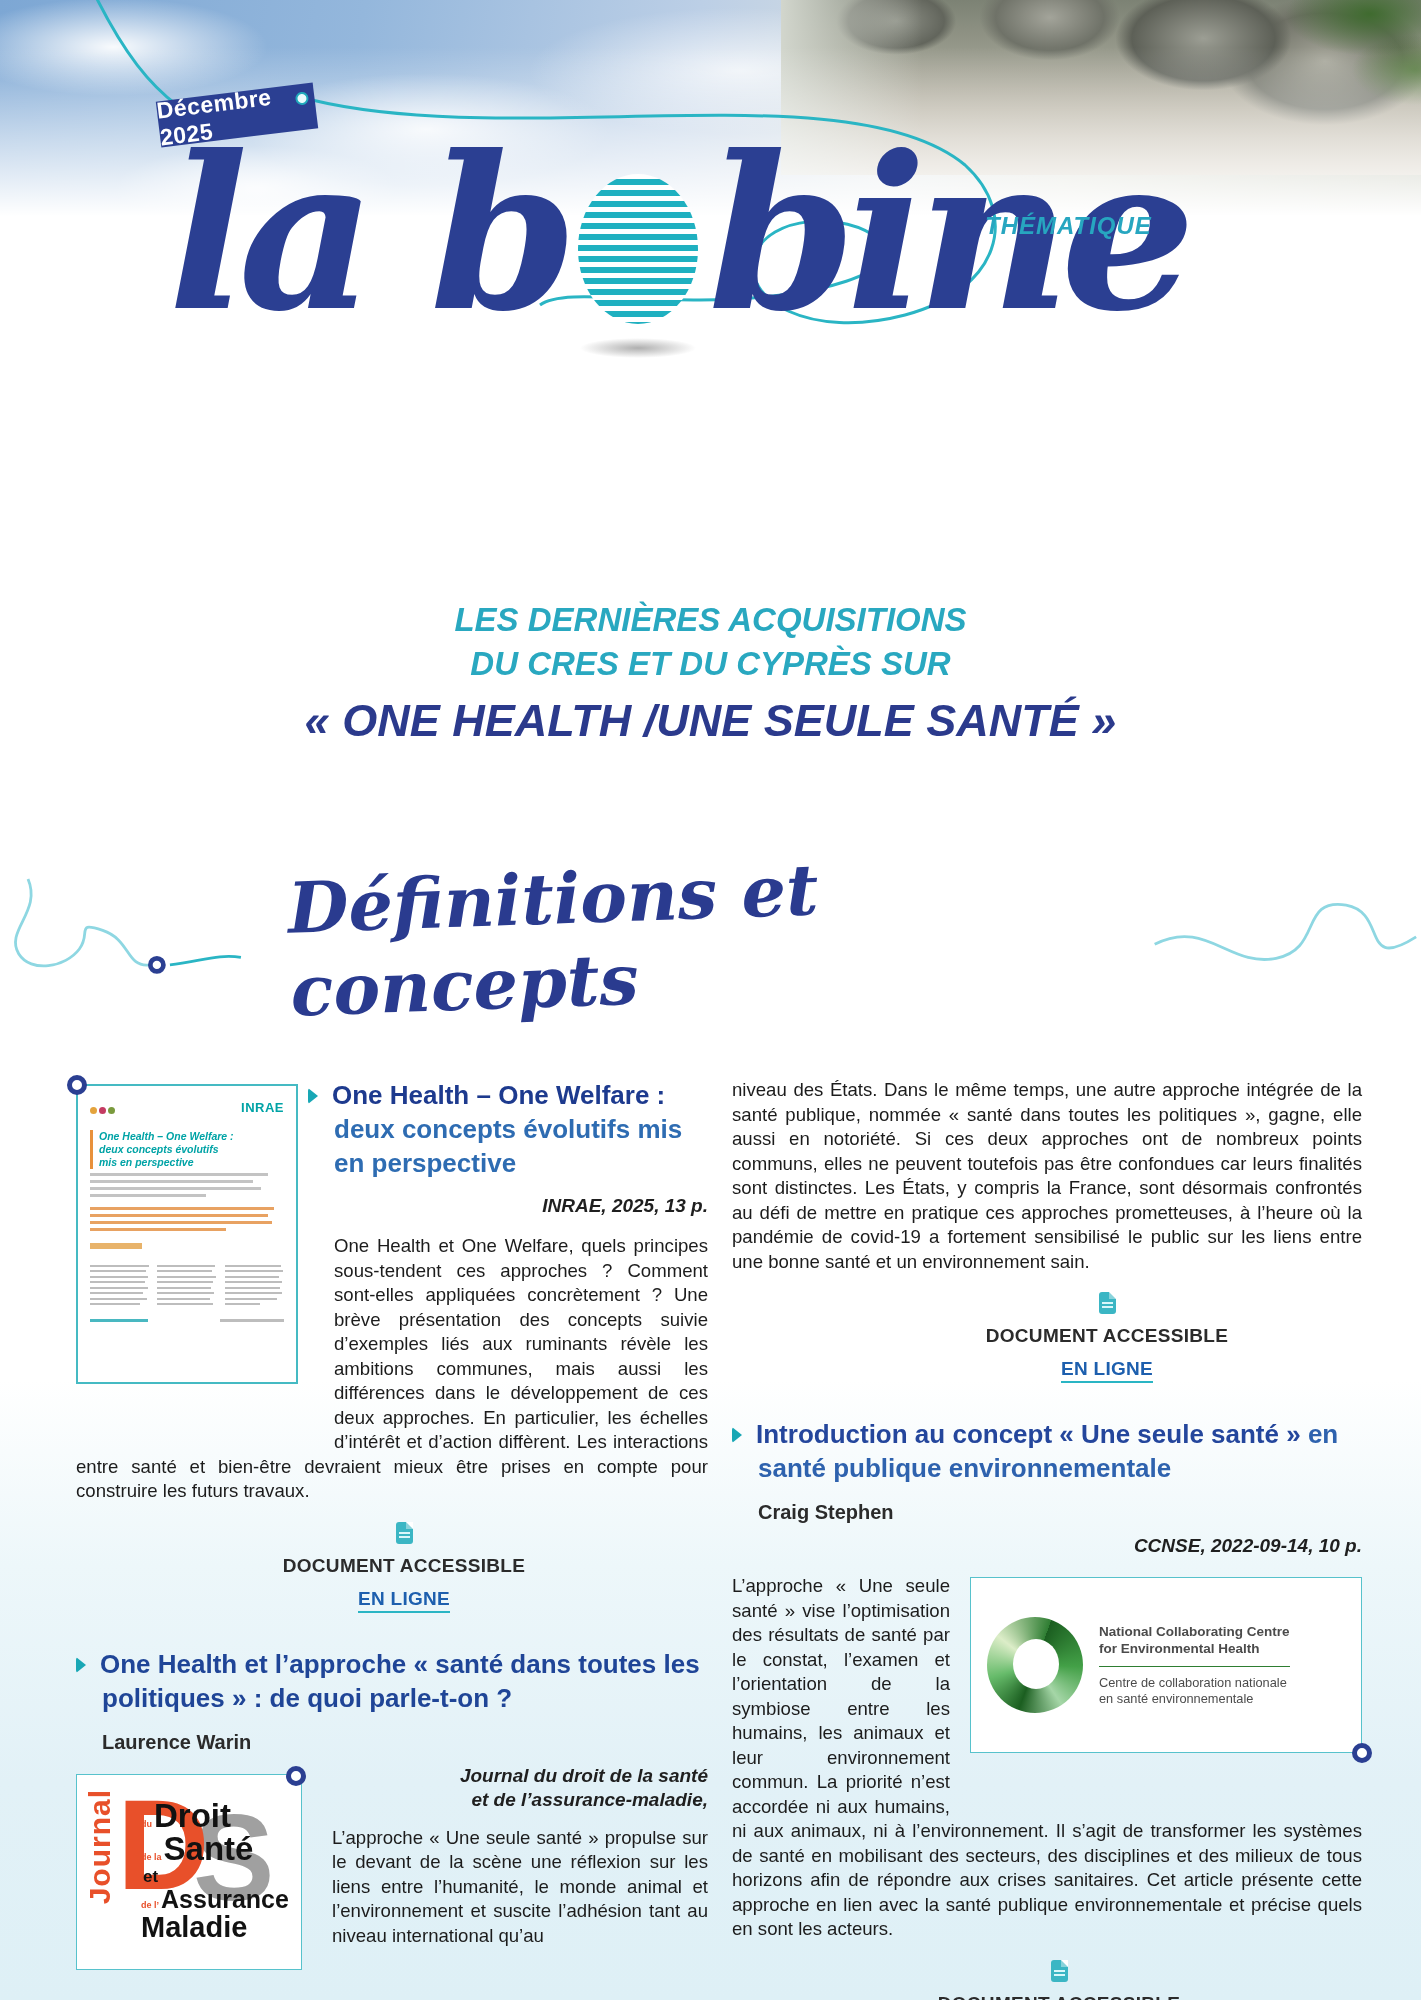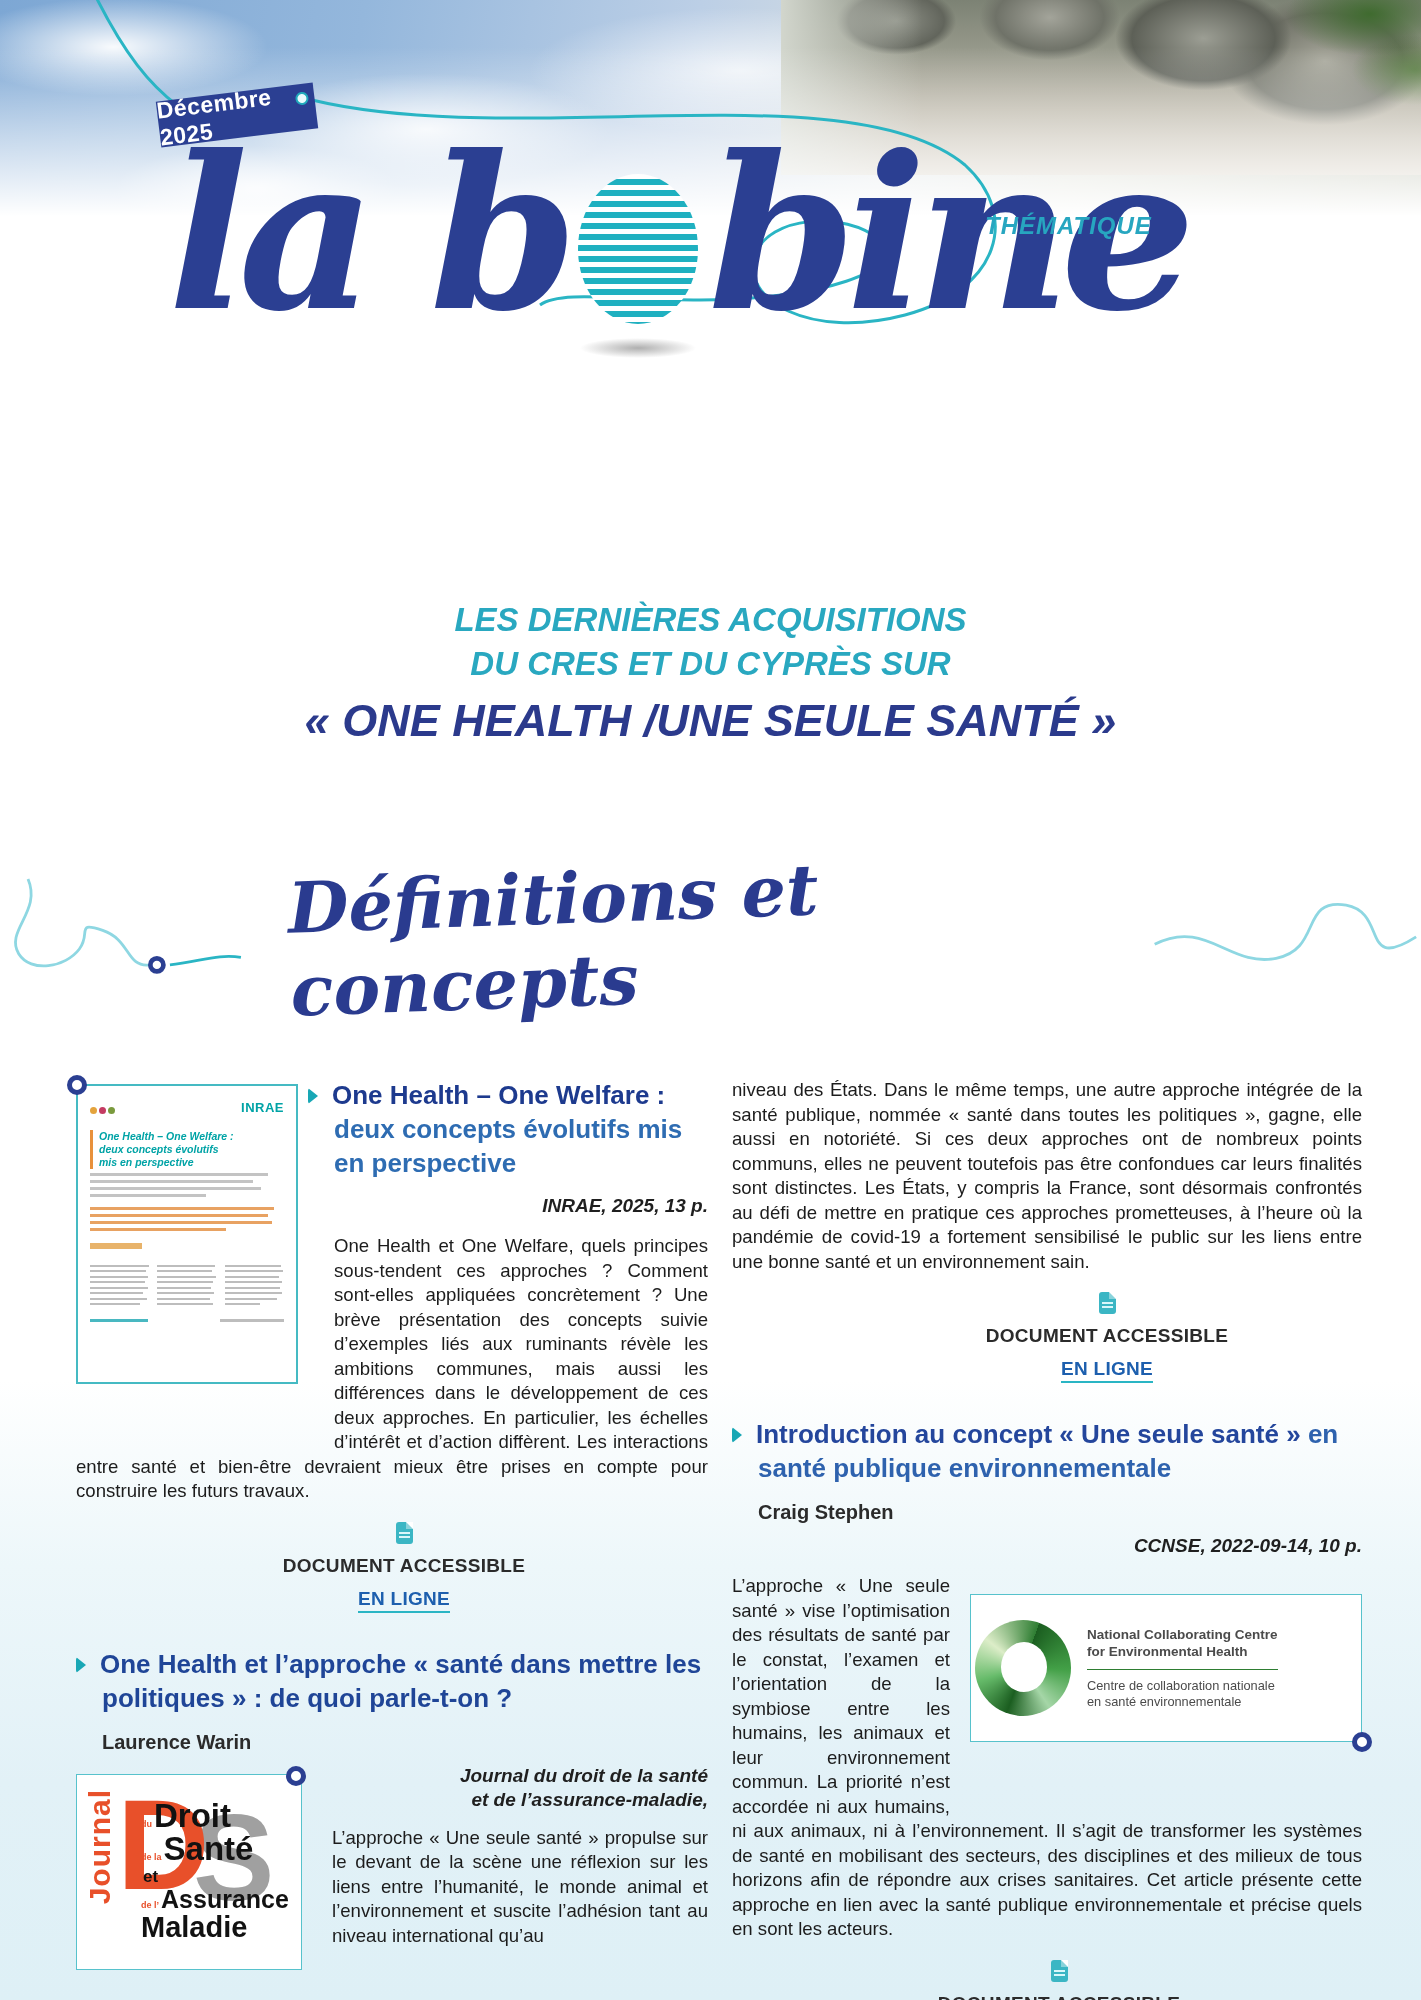--- a/index.html
+++ b/index.html
@@ -102,23 +102,23 @@
     color:#e8502a;font-weight:bold;font-size:30px;letter-spacing:1px;}
   .jd-d{position:absolute;left:40px;top:6px;font-size:128px;font-weight:bold;color:#e8502a;line-height:1;z-index:1;}
   .jd-s{position:absolute;left:116px;top:22px;font-size:122px;font-weight:bold;color:#a0a0a0;line-height:1;z-index:0;}
   .jd-words{position:absolute;left:64px;top:24px;z-index:2;color:#121212;line-height:1.02;}
   .jd-words .w1,.jd-words .w2{font-size:33px;font-weight:bold;}
   .jd-words .w3{font-size:17px;font-weight:bold;margin:2px 0 2px 2px;}
   .jd-words .w4{font-size:25px;font-weight:bold;}
   .jd-words .w5{font-size:29px;font-weight:bold;}
   .jd-pre{color:#e8502a;font-size:9px;font-weight:bold;margin-right:2px;}
   
-  .ncceh{float:right;width:392px;height:148px;margin:20px 0 56px 20px;background:#fff;
+  .ncceh{float:right;width:392px;height:176px;margin:3px 0 56px 20px;background:#fff;
     border:1px solid #57c2cc;position:relative;box-sizing:border-box;display:flex;
-    align-items:center;padding:10px 4px;}
+    align-items:center;padding:10px 16px;}
   .swirl{width:96px;height:96px;border-radius:50%;flex:0 0 auto;position:relative;
     background:conic-gradient(from 20deg,#1b5e20,#43a047 20%,#a5d6a7 35%,#1b5e20 50%,#66bb6a 65%,#dcedc8 80%,#2e7d32 100%);}
   .swirl::after{content:"";position:absolute;left:26px;top:22px;width:46px;height:50px;border-radius:50%;background:#fff;}
   .ncceh-text{padding-left:16px;color:#4b4b4b;}
   .ncceh-text .en{font-size:13.5px;font-weight:bold;line-height:17px;}
   .ncceh-text .div{height:1px;background:#2e7d32;margin:9px 0 8px 0;}
   .ncceh-text .fr{font-size:12.8px;line-height:16px;}
   .clear{clear:both;}
   .mt18{margin-top:18px;flex-direction:column;} .mt34{margin-top:34px;} .ml24{margin-left:24px;} .ml120{margin-left:120px;}
 </style>
@@ -240,21 +240,21 @@
     <div class="body-text">One Health et One Welfare, quels principes sous-tendent ces approches ? Comment sont-elles appliquées concrètement ? Une brève présentation des concepts suivie d’exemples liés aux ruminants révèle les ambitions communes, mais aussi les différences dans le développement de ces deux approches. En particulier, les échelles d’intérêt et d’action diffèrent. Les interactions entre santé et bien-être devraient mieux être prises en compte pour construire les futurs travaux.</div>
     <div class="doc-row mt18 ml24">
       <span class="doc-icon"></span>
       <span>DOCUMENT ACCESSIBLE</span>
       <a href="#" class="doc-link">EN LIGNE</a>
     </div>
   </div>
 
   <div class="clear mt34">
     <div class="atitle t-a2">
-      <span class="bullet"></span><span>One Health et l’approche « santé dans mettre les politiques » : de quoi parle-t-on ?</span>
+      <span class="bullet"></span><span>One Health et l’approche « santé dans toutes les politiques » : de quoi parle-t-on ?</span>
     </div>
     <div class="author">Laurence Warin</div>
 
     <div class="jdsam">
       <span class="jd-journal">Journal</span>
       <span class="jd-d">D</span>
       <span class="jd-s">S</span>
       <div class="jd-words">
         <div class="w1"><span class="jd-pre">du</span><span>Droit</span></div>
         <div class="w2"><span class="jd-pre">de la</span><span>Santé</span></div>

